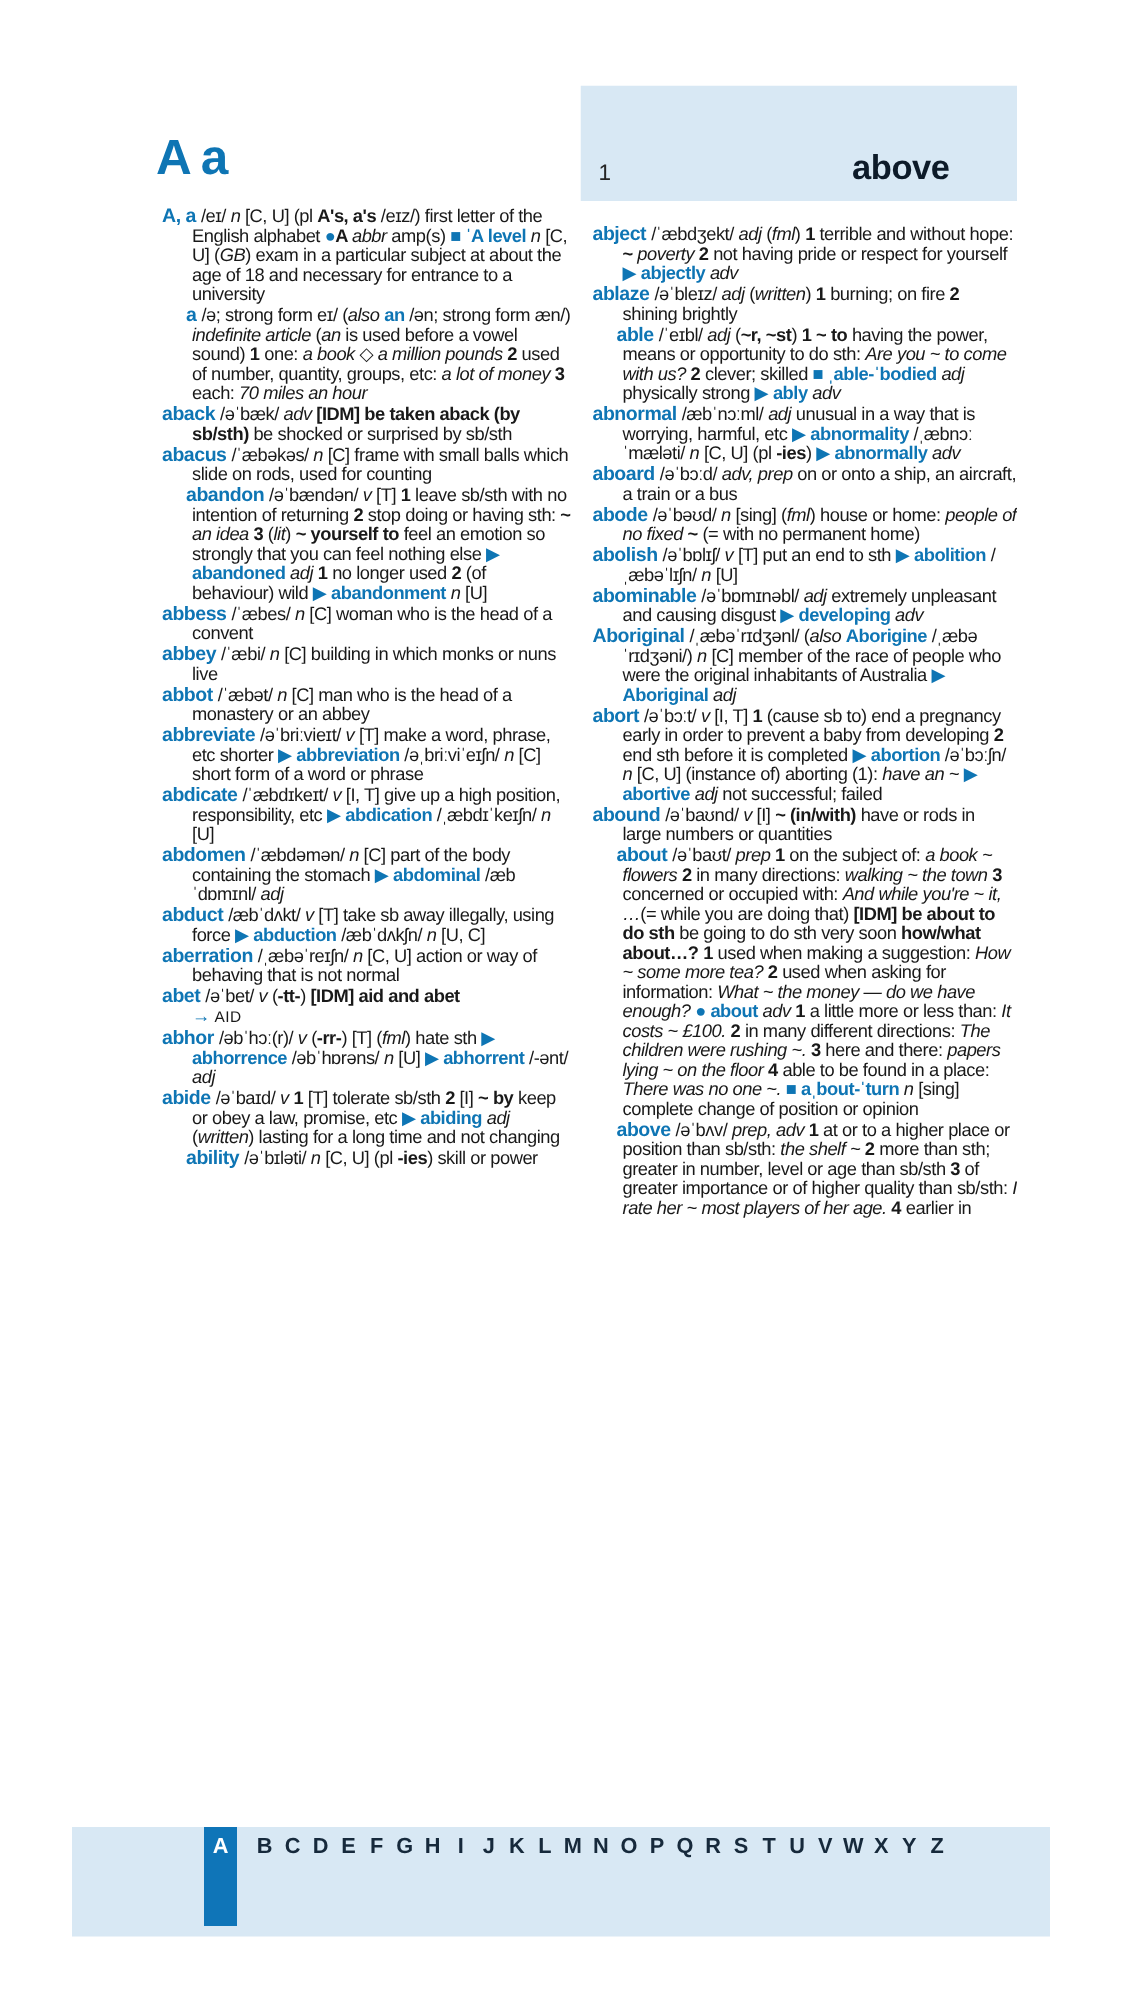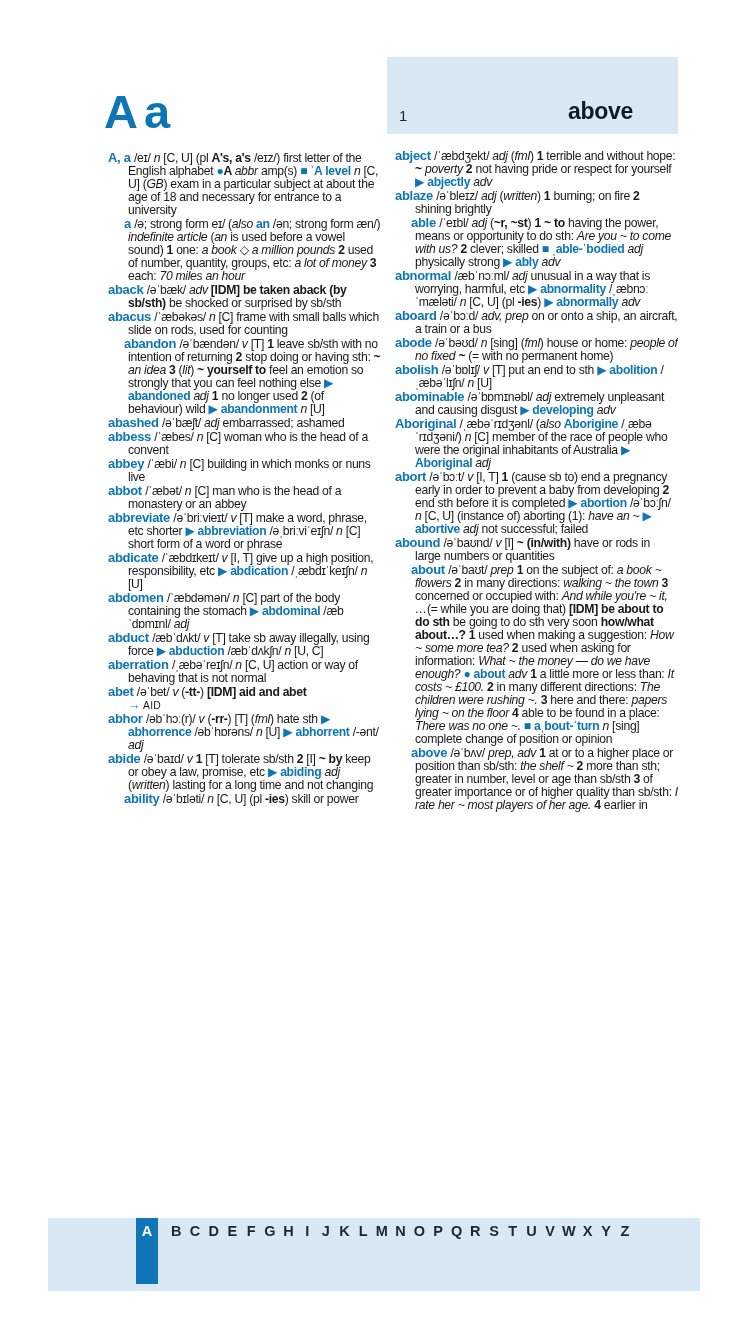--- a/index.html
+++ b/index.html
@@ -1,21 +1,21 @@
 <!DOCTYPE html>
 <html style="--blue: #0e75b4; --band: #d8e8f4; --tile: #0f75b8;"><head>
 <meta charset="utf-8">
 <style>
   html,body{margin:0;padding:0;background:#ffffff;}
   .page{position:relative;width:749px;height:1339px;background:#fff;overflow:hidden;
         font-family:"Liberation Sans","DejaVu Sans",sans-serif;color:#191919;}
   .col{position:absolute;overflow:hidden;}
   .col-left{left:100px;top:88px;width:281px;height:1127px;}
   .col-right{left:387px;top:57px;width:291px;height:1158px;}
-  .section-heading{color:var(--blue);font-size:47px;font-weight:bold;letter-spacing:6px;
+  .section-heading{color:var(--blue);font-size:33px;font-weight:bold;letter-spacing:6px;
         line-height:1;margin:0 0 16px 4px;}
   .guide-header{background:var(--band);height:77px;display:flex;align-items:flex-end;
         justify-content:space-between;padding:0 45px 11px 12px;box-sizing:border-box;margin-bottom:15px;}
   .page-num{font-size:15px;color:#252525;line-height:1;}
   .guide-word{font-size:23px;font-weight:bold;color:#0d1b29;line-height:1;letter-spacing:-0.3px;}
   .entry{margin:0;padding-left:28px;text-indent:-20px;font-size:12.2px;line-height:13px;
         letter-spacing:-0.3px;}
   .entry.key{text-indent:-28px;}
   .seg-h{color:var(--blue);font-weight:bold;font-size:13px;}
   .seg-d{color:var(--blue);font-weight:bold;}
@@ -38,21 +38,20 @@
 <div class="page">
 
   <div class="col col-left">
     <div class="section-heading">Aa</div>
     <div id="col-left-entries">
         <p class="entry"><span class="seg-h">A, a </span><span class="seg-p">/eɪ/ </span><span class="seg-i">n </span><span class="seg-p">[C, U] (pl </span><span class="seg-b">A's, a's </span><span class="seg-p">/eɪz/) first letter of the English alphabet </span><span class="seg-blue">●</span><span class="seg-b">A </span><span class="seg-i">abbr </span><span class="seg-p">amp(s) </span><span class="seg-blue">■ </span><span class="seg-d">ˈA level </span><span class="seg-i">n </span><span class="seg-p">[C, U] (</span><span class="seg-i">GB</span><span class="seg-p">) exam in a particular subject at about the age of 18 and necessary for entrance to a university</span></p>
         <p class="entry key"><span class="key-icon"></span><span class="seg-h">a </span><span class="seg-p">/ə; strong form eɪ/ (</span><span class="seg-i">also </span><span class="seg-d">an </span><span class="seg-p">/ən; strong form æn/) </span><span class="seg-i">indefinite article </span><span class="seg-p">(</span><span class="seg-i">an</span><span class="seg-p"> is used before a vowel sound) </span><span class="seg-b">1 </span><span class="seg-p">one: </span><span class="seg-i">a book ◇ a million pounds </span><span class="seg-b">2 </span><span class="seg-p">used of number, quantity, groups, etc: </span><span class="seg-i">a lot of money </span><span class="seg-b">3 </span><span class="seg-p">each: </span><span class="seg-i">70 miles an hour</span></p>
         <p class="entry"><span class="seg-h">aback </span><span class="seg-p">/əˈbæk/ </span><span class="seg-i">adv </span><span class="seg-b">[IDM] be taken aback (by sb/sth) </span><span class="seg-p">be shocked or surprised by sb/sth</span></p>
         <p class="entry"><span class="seg-h">abacus </span><span class="seg-p">/ˈæbəkəs/ </span><span class="seg-i">n </span><span class="seg-p">[C] frame with small balls which slide on rods, used for counting</span></p>
         <p class="entry key"><span class="key-icon"></span><span class="seg-h">abandon </span><span class="seg-p">/əˈbændən/ </span><span class="seg-i">v </span><span class="seg-p">[T] </span><span class="seg-b">1 </span><span class="seg-p">leave sb/sth with no intention of returning </span><span class="seg-b">2 </span><span class="seg-p">stop doing or having sth: </span><span class="seg-b">~ </span><span class="seg-i">an idea </span><span class="seg-b">3 </span><span class="seg-p">(</span><span class="seg-i">lit</span><span class="seg-p">) </span><span class="seg-b">~ yourself to </span><span class="seg-p">feel an emotion so strongly that you can feel nothing else </span><span class="seg-blue">▶ </span><span class="seg-d">abandoned </span><span class="seg-i">adj </span><span class="seg-b">1 </span><span class="seg-p">no longer used </span><span class="seg-b">2 </span><span class="seg-p">(of behaviour) wild </span><span class="seg-blue">▶ </span><span class="seg-d">abandonment </span><span class="seg-i">n </span><span class="seg-p">[U]</span></p>
-        <p class="entry"><span class="seg-h">abashed </span><span class="seg-p">/əˈbæʃt/ </span><span class="seg-i">adj </span><span class="seg-p">embarrassed; ashamed</span></p>
         <p class="entry"><span class="seg-h">abbess </span><span class="seg-p">/ˈæbes/ </span><span class="seg-i">n </span><span class="seg-p">[C] woman who is the head of a convent</span></p>
         <p class="entry"><span class="seg-h">abbey </span><span class="seg-p">/ˈæbi/ </span><span class="seg-i">n </span><span class="seg-p">[C] building in which monks or nuns live</span></p>
         <p class="entry"><span class="seg-h">abbot </span><span class="seg-p">/ˈæbət/ </span><span class="seg-i">n </span><span class="seg-p">[C] man who is the head of a monastery or an abbey</span></p>
         <p class="entry"><span class="seg-h">abbreviate </span><span class="seg-p">/əˈbriːvieɪt/ </span><span class="seg-i">v </span><span class="seg-p">[T] make a word, phrase, etc shorter </span><span class="seg-blue">▶ </span><span class="seg-d">abbreviation </span><span class="seg-p">/əˌbriːviˈeɪʃn/ </span><span class="seg-i">n </span><span class="seg-p">[C] short form of a word or phrase</span></p>
         <p class="entry"><span class="seg-h">abdicate </span><span class="seg-p">/ˈæbdɪkeɪt/ </span><span class="seg-i">v </span><span class="seg-p">[I, T] give up a high position, responsibility, etc </span><span class="seg-blue">▶ </span><span class="seg-d">abdication </span><span class="seg-p">/ˌæbdɪˈkeɪʃn/ </span><span class="seg-i">n </span><span class="seg-p">[U]</span></p>
         <p class="entry"><span class="seg-h">abdomen </span><span class="seg-p">/ˈæbdəmən/ </span><span class="seg-i">n </span><span class="seg-p">[C] part of the body containing the stomach </span><span class="seg-blue">▶ </span><span class="seg-d">abdominal </span><span class="seg-p">/æbˈdɒmɪnl/ </span><span class="seg-i">adj</span></p>
         <p class="entry"><span class="seg-h">abduct </span><span class="seg-p">/æbˈdʌkt/ </span><span class="seg-i">v </span><span class="seg-p">[T] take sb away illegally, using force </span><span class="seg-blue">▶ </span><span class="seg-d">abduction </span><span class="seg-p">/æbˈdʌkʃn/ </span><span class="seg-i">n </span><span class="seg-p">[U, C]</span></p>
         <p class="entry"><span class="seg-h">aberration </span><span class="seg-p">/ˌæbəˈreɪʃn/ </span><span class="seg-i">n </span><span class="seg-p">[C, U] action or way of behaving that is not normal</span></p>
         <p class="entry"><span class="seg-h">abet </span><span class="seg-p">/əˈbet/ </span><span class="seg-i">v </span><span class="seg-p">(</span><span class="seg-b">-tt-</span><span class="seg-p">) </span><span class="seg-b">[IDM] aid and abet</span><br><span class="seg-goto">→ </span><span class="seg-sc">AID</span></p>
         <p class="entry"><span class="seg-h">abhor </span><span class="seg-p">/əbˈhɔː(r)/ </span><span class="seg-i">v </span><span class="seg-p">(</span><span class="seg-b">-rr-</span><span class="seg-p">) [T] (</span><span class="seg-i">fml</span><span class="seg-p">) hate sth </span><span class="seg-blue">▶ </span><span class="seg-d">abhorrence </span><span class="seg-p">/əbˈhɒrəns/ </span><span class="seg-i">n </span><span class="seg-p">[U] </span><span class="seg-blue">▶ </span><span class="seg-d">abhorrent </span><span class="seg-p">/-ənt/ </span><span class="seg-i">adj</span></p>

